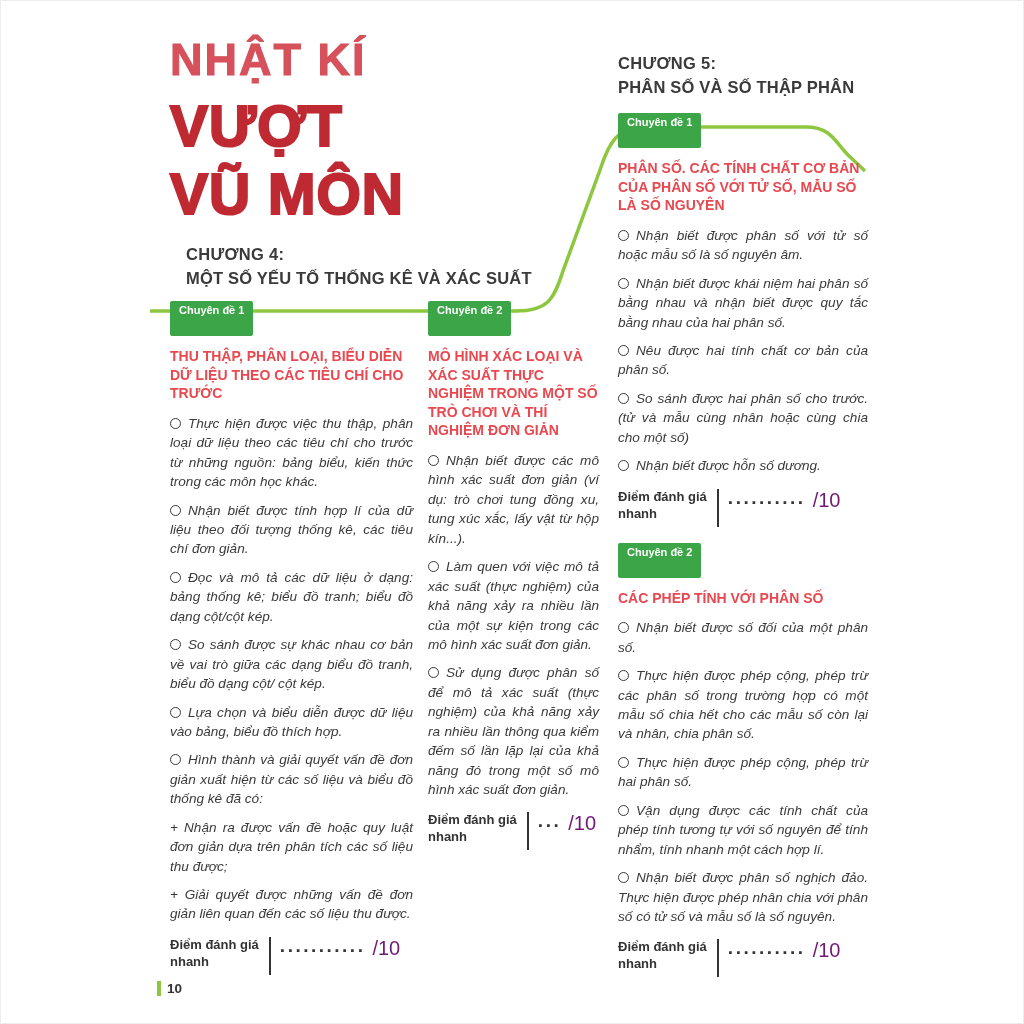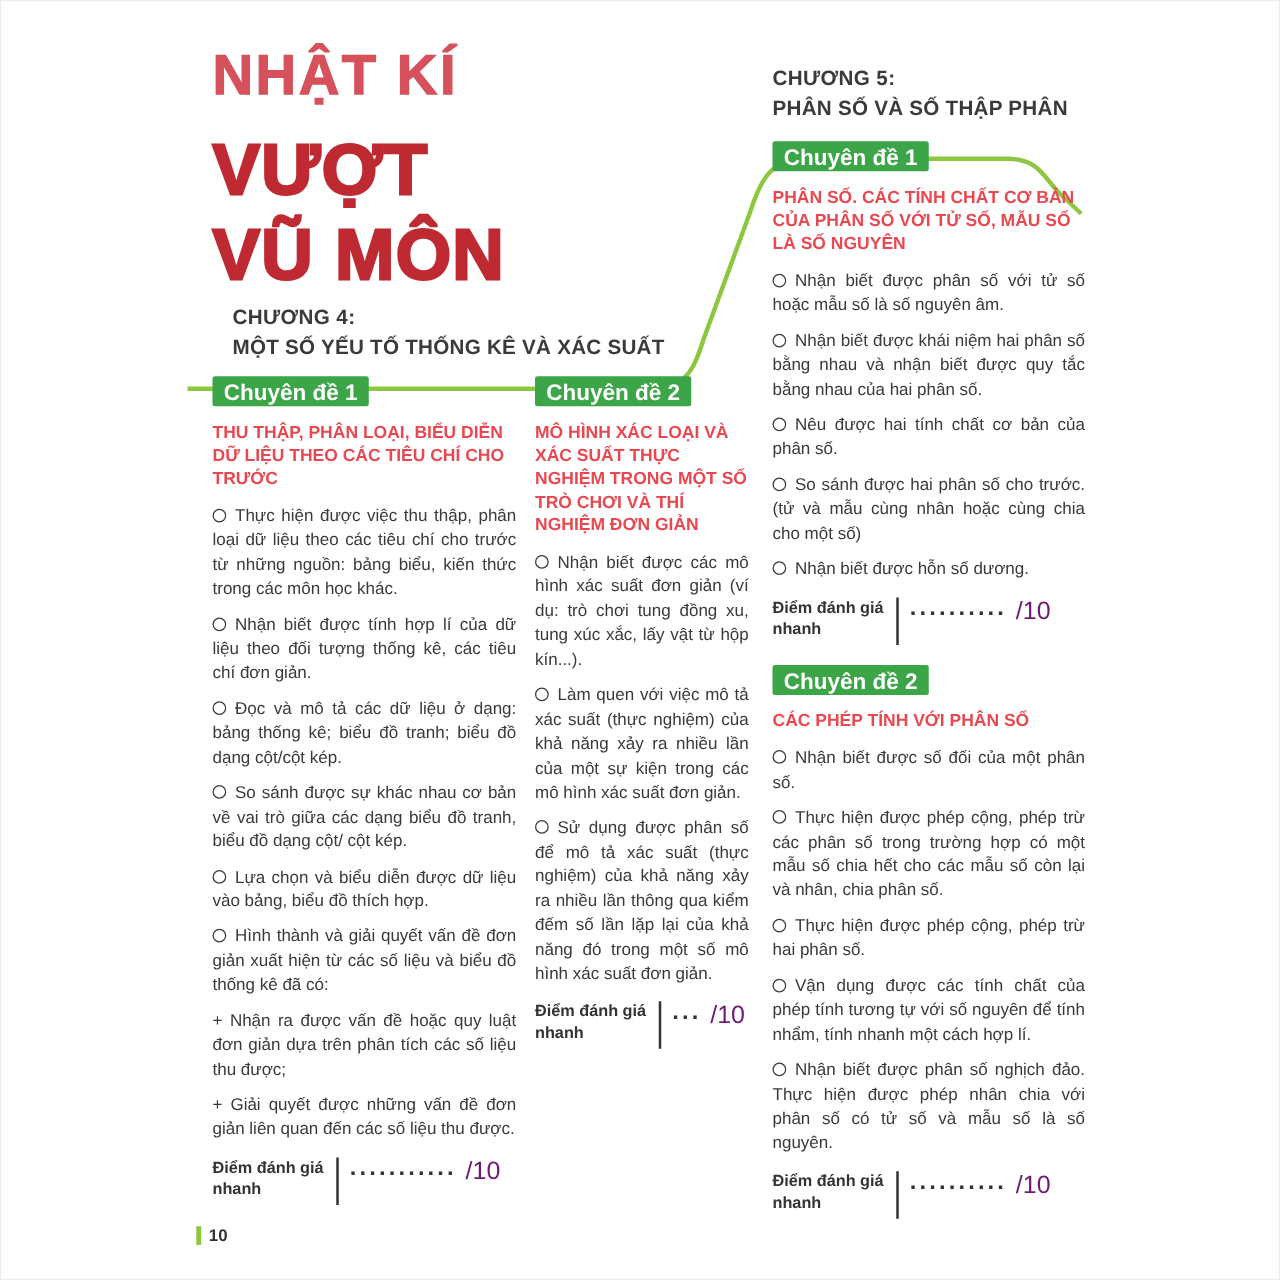--- a/index.html
+++ b/index.html
@@ -7,40 +7,40 @@
     width:1024px;height:1024px;position:relative;overflow:hidden;background:#ffffff;
     font-family:"Liberation Sans","DejaVu Sans",sans-serif;
     box-shadow:inset 0 0 0 1px #ededed;
   }
   svg.route{position:absolute;left:0;top:0;z-index:1;}
 
   
   .masthead{position:absolute;left:170px;top:34px;z-index:2;}
   .mast-1{font-size:45px;font-weight:bold;letter-spacing:2px;color:var(--title-red,#d6515b);-webkit-text-stroke:1px var(--title-red,#d6515b);}
   .mast-2,.mast-3{font-size:57px;font-weight:bold;letter-spacing:1px;line-height:68px;color:var(--deep-red,#bf2a32);-webkit-text-stroke:2.2px var(--deep-red,#bf2a32);}
-  .mast-2{margin-top:16px;}
+  .mast-2{margin-top:6px;}
 
   
   .ch-header{position:absolute;left:186px;top:245px;width:440px;z-index:2;color:var(--text-dark,#3a3a3a);}
   .ch-label{font-size:16.5px;font-weight:bold;letter-spacing:.3px;color:var(--text-dark,#3a3a3a);}
   .ch-title{font-size:16.5px;font-weight:bold;letter-spacing:.2px;margin-top:5px;color:var(--text-dark,#3a3a3a);}
 
   
   .col{position:absolute;z-index:2;}
   .col1{left:170px;top:301px;width:243px;}
   .col2{left:428px;top:301px;width:171px;}
   .col3{left:618px;top:54px;width:250px;}
 
   .badge-row{line-height:0;}
   .badge-row.gap{margin-top:16px;}
-  .badge{display:inline-block;background:var(--badge-green,#3ba548);color:#fff;font-size:18px;font-weight:bold;line-height:1;padding:4px 9px 2px;border-radius:2px;}
+  .badge{display:inline-block;background:var(--badge-green,#3ba548);color:#fff;font-size:11px;font-weight:bold;line-height:1;padding:4px 9px 20px;border-radius:2px;}
 
   .topic-heading{color:var(--heading-red,#e8484f);font-size:14px;font-weight:bold;line-height:1.33;margin:11px 0 11px 0;}
 
-  .item{font-size:13.6px;line-height:1.43;color:var(--text-dark,#3a3a3a);text-align:justify;margin:0 0 9px 0;}
+  .item{font-size:13.6px;line-height:1.43;color:var(--text-dark,#3a3a3a);text-align:justify;margin:0 0 9px 0;font-style:italic;}
   .bullet{display:inline-block;width:11px;height:11px;border:1.6px solid var(--text-dark,#3a3a3a);border-radius:50%;box-sizing:border-box;margin-right:7px;vertical-align:-1px;}
 
   .score{display:flex;align-items:flex-start;margin-top:13px;}
   .score-label{font-size:13px;font-weight:bold;line-height:1.3;color:#333;white-space:nowrap;}
   .score-bar{width:2px;height:38px;background:#333;margin:0 9px 0 10px;flex:0 0 auto;}
   .score-dots{font-size:19px;font-weight:bold;letter-spacing:2.5px;color:#333;margin-right:7px;transform:translateY(-2px);white-space:nowrap;}
   .score-den{font-size:20px;font-weight:normal;color:#701a75;white-space:nowrap;}
 
   .pageno{position:absolute;left:157px;bottom:28px;display:flex;align-items:flex-start;z-index:2;}
   .pageno-bar{width:4px;height:15px;background:var(--path-green,#8dc63f);margin-right:6px;}

